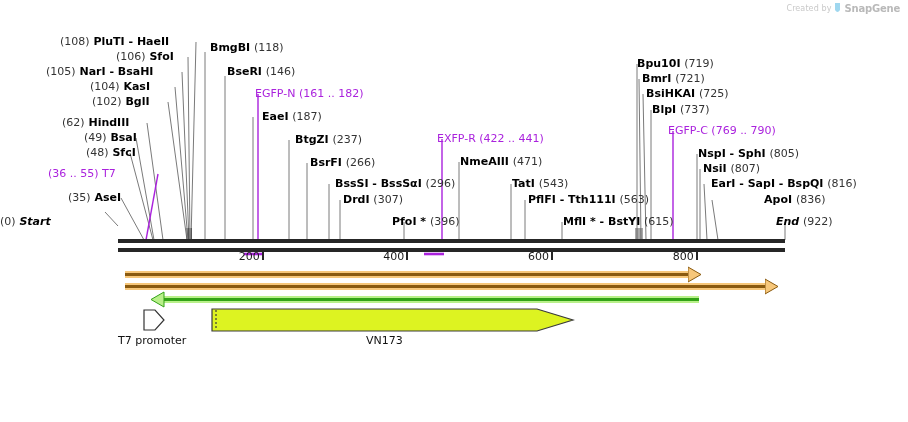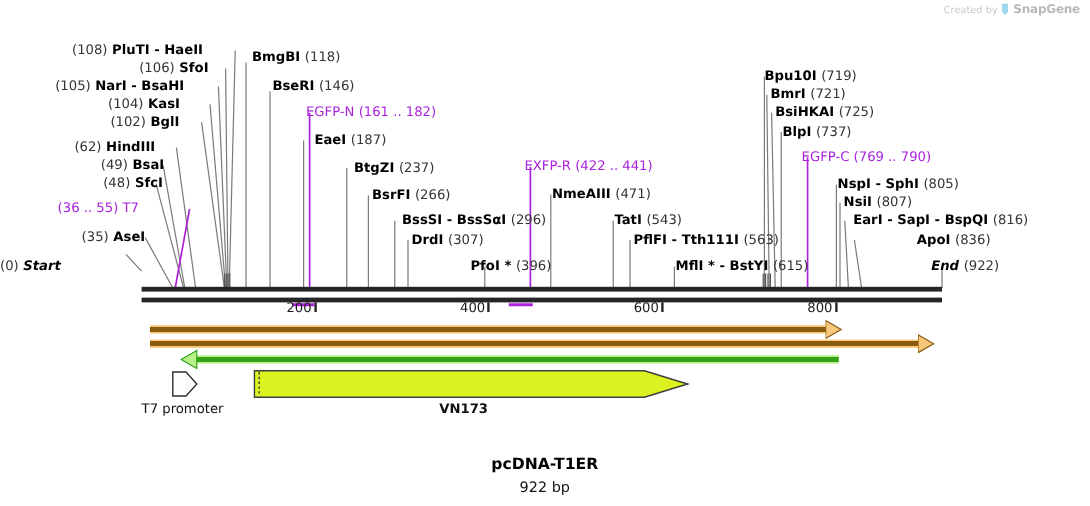--- a/index.html
+++ b/index.html
@@ -179,26 +179,22 @@
 
   <svg style="position:absolute;left:143px;top:309px;width:22px;height:23px;">
     <path d="M1 1 L12 1 L21 11 L12 21 L1 21 Z" fill="#ffffff" stroke="#333" stroke-width="1.2"></path>
   </svg>
   <div class="featlabel" style="left:118px;top:334px;">T7 promoter</div>
 
   <svg style="position:absolute;left:211px;top:306px;width:364px;height:28px;">
     <path d="M1 3 L326 3 L362 14 L326 25 L1 25 Z" fill="#ddf321" stroke="#3a3a3a" stroke-width="1.2"></path>
     <line x1="5" y1="4" x2="5" y2="24" stroke="#3a3a3a" stroke-width="1.2" stroke-dasharray="2,2"></line>
   </svg>
-  <div class="featlabel" style="left:366px;top:334px;font-weight:bold;">VN173</div>
-
-  <div class="title" style="top:380px;">
-    <div class="pname">pcDNA-T1ER</div>
-    <div class="plen" style="margin-top:4px;">922 bp</div>
-  </div>
+  <div class="featlabel" style="left:366px;top:334px;">VN173</div>
+
 
   <div id="labels">
       <div class="lbl" style="left: 60px; top: 36px;"><span class="pos">(108)</span><span class="nm">  PluTI - HaeII</span></div>
       <div class="lbl" style="left: 210px; top: 42px;"><span class="nm">BmgBI  </span><span class="pos">(118)</span></div>
       <div class="lbl" style="left: 116px; top: 51px; text-align: center;"><span class="pos">(106)</span><span class="nm">  SfoI</span></div>
       <div class="lbl" style="left: 46px; top: 66px;"><span class="pos">(105)</span><span class="nm">  NarI - BsaHI</span></div>
       <div class="lbl" style="left: 227px; top: 66px;"><span class="nm">BseRI  </span><span class="pos">(146)</span></div>
       <div class="lbl" style="left: 90px; top: 81px;"><span class="pos">(104)</span><span class="nm">  KasI</span></div>
       <div class="lbl" style="left: 92px; top: 96px;"><span class="pos">(102)</span><span class="nm">  BglI</span></div>
       <div class="lbl feat" style="left: 255px; top: 88px;"><span class="nm">EGFP-N   </span><span class="pos">(161 .. 182)</span></div>

